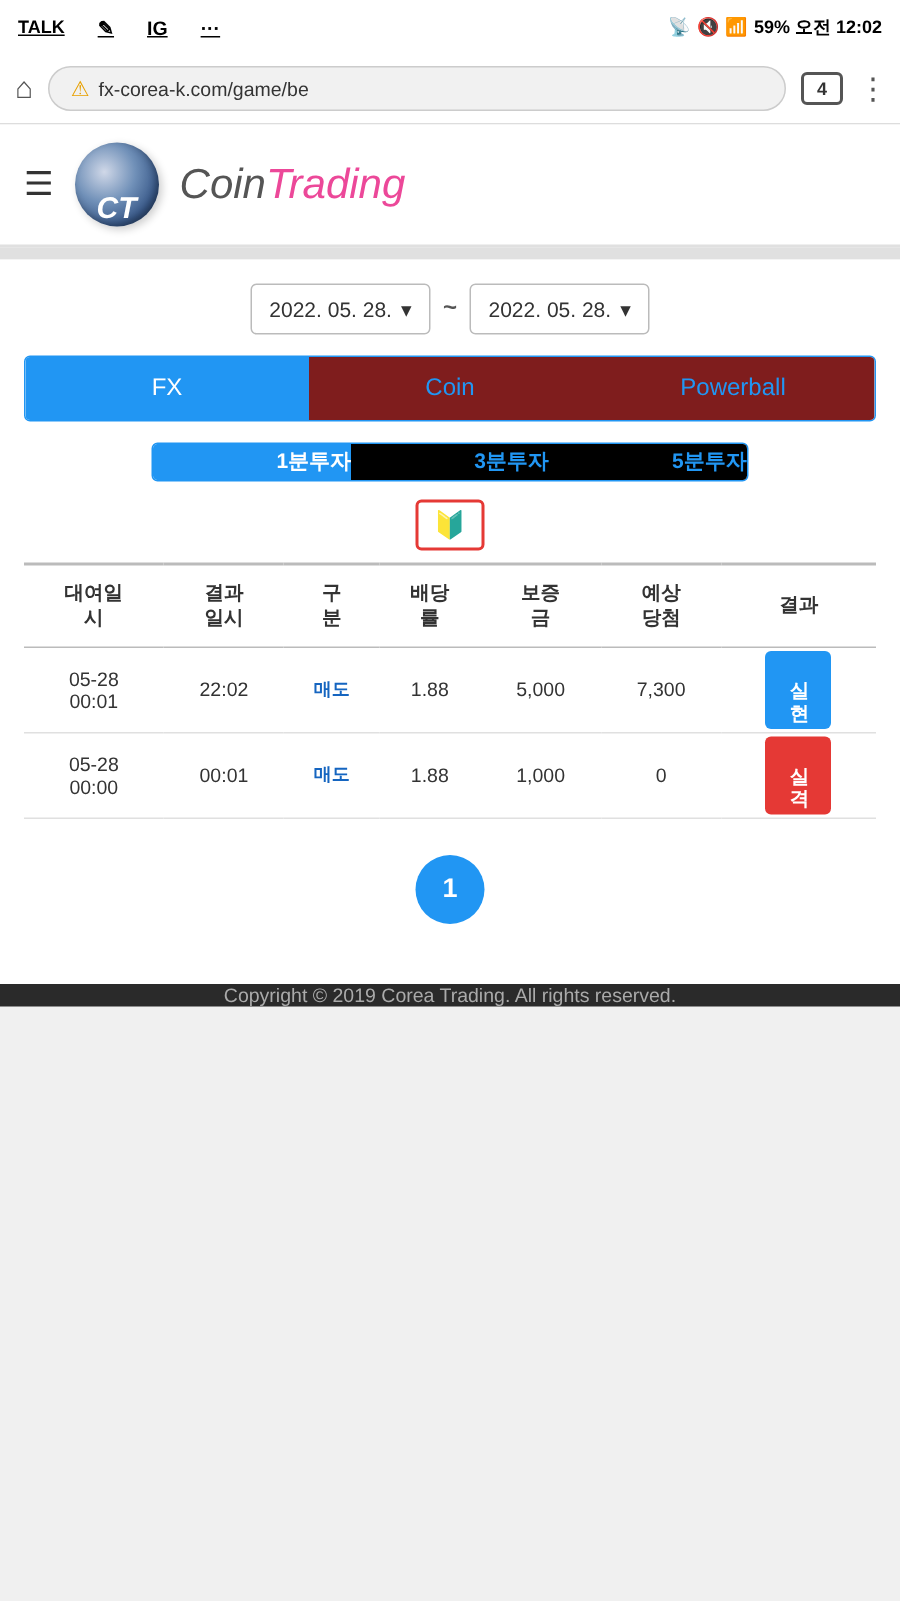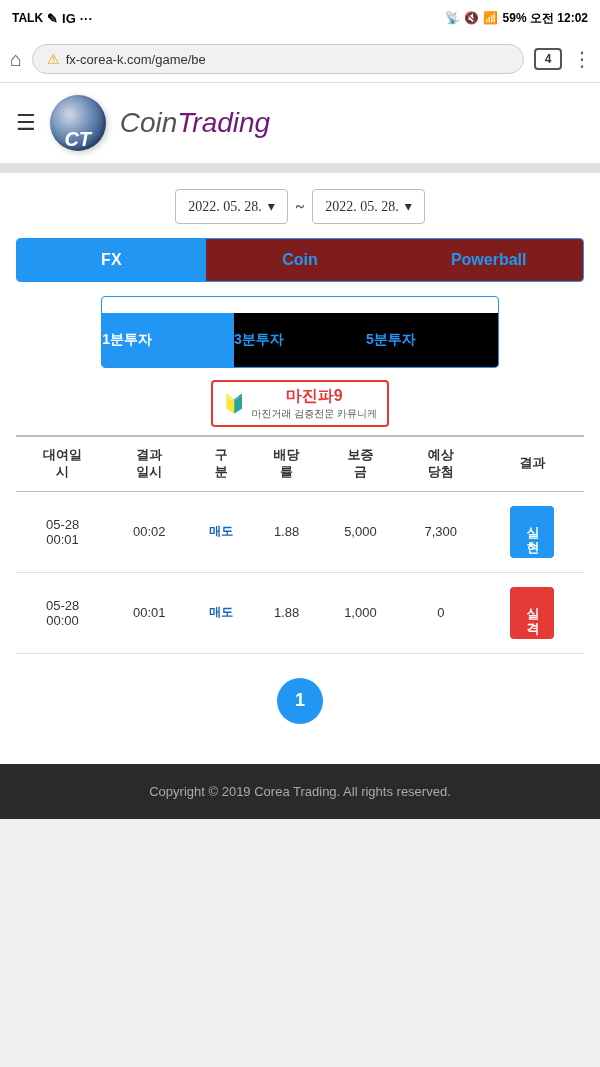--- a/index.html
+++ b/index.html
@@ -17,23 +17,24 @@
       background: #fff;
       display: flex;
       justify-content: space-between;
       align-items: center;
       padding: 6px 12px;
       height: 36px;
     }
     .status-left {
       display: flex;
       align-items: center;
-      gap: 4px;
+      gap: 22px;
       font-size: 13px;
       font-weight: 600;
+      text-decoration: underline;
     }
     .status-right {
       display: flex;
       align-items: center;
       gap: 4px;
       font-size: 12px;
       font-weight: 600;
     }
 
     
@@ -110,42 +111,41 @@
       font-weight: bold;
       box-shadow: inset -2px -2px 5px rgba(0,0,0,0.3), 2px 2px 6px rgba(0,0,0,0.2);
     }
     .logo-ct-text {
       font-size: 28px;
       font-style: italic;
       font-weight: 300;
       color: #333;
     }
     .logo-ct-text span.corea { color: #555; }
-    .logo-ct-text span.trading { color: #701a75; font-weight: 200; }
+    .logo-ct-text span.trading { color: #ec4899; font-weight: 200; }
 
     
     .gray-bar {
       height: 8px;
       background: #e0e0e0;
     }
 
     
     .main-content {
       background: #fff;
       padding: 16px;
     }
 
     
     .date-row {
       display: flex;
       align-items: center;
       gap: 8px;
       margin-bottom: 14px;
       justify-content: center;
-      font-family: Liberation Serif, serif;
     }
     .date-select {
       border: 1px solid #bbb;
       border-radius: 4px;
       padding: 8px 12px;
       font-size: 14px;
       color: #333;
       background: #fff;
       display: flex;
       align-items: center;
@@ -164,21 +164,21 @@
       border: 1px solid #2196f3;
       border-radius: 4px;
       overflow: hidden;
       margin-bottom: 14px;
     }
     .tab-btn {
       flex: 1;
       padding: 12px 0;
       text-align: center;
       font-size: 16px;
-      font-weight: 700;
+      font-weight: 400;
       cursor: pointer;
       border: none;
       background: transparent;
     }
     .tab-btn.active {
       background: #2196f3;
       color: #fff;
     }
     .tab-btn.inactive {
       background: #7f1d1d;
@@ -191,28 +191,27 @@
       border: 1px solid #2196f3;
       border-radius: 4px;
       overflow: hidden;
       margin-bottom: 12px;
       width: 70%;
       margin-left: auto;
       margin-right: auto;
     }
     .subtab-btn {
       flex: 1;
-      padding: 18px 0;
-      text-align: left;
+      padding: 3px 0;
+      text-align: right;
       font-size: 14px;
       font-weight: 600;
       cursor: pointer;
       border: none;
       background: transparent;
-      margin-top: 16px;
     }
     .subtab-btn.active {
       background: #2196f3;
       color: #fff;
     }
     .subtab-btn.inactive {
       background: #000000;
       color: #2196f3;
     }
 
@@ -250,21 +249,21 @@
       text-align: center;
       color: #333;
       font-weight: 600;
       font-size: 13px;
       line-height: 1.3;
     }
     .data-table tbody tr {
       border-bottom: 1px solid #e0e0e0;
     }
     .data-table td {
-      padding: 14px 4px;
+      padding: 2px 4px;
       text-align: center;
       color: #333;
       font-size: 13px;
     }
     .trade-type-blue {
       color: #1565c0;
       font-weight: bold;
       font-size: 12px;
     }
     .result-btn {
@@ -306,21 +305,20 @@
       display: flex;
       align-items: center;
       justify-content: center;
     }
 
     
     .footer {
       background: #2a2a2a;
       color: #aaa;
       text-align: center;
-      padding: 20px;
       font-size: 13px;
     }
   </style>
 </head>
 <body>
 
 <div class="status-bar">
   <div class="status-left">
     <span style="font-size:12px;font-weight:700;">TALK</span>
     <span>✎</span>
@@ -381,43 +379,39 @@
 
   <div class="subtab-row">
     <button class="subtab-btn active">1분투자</button>
     <button class="subtab-btn inactive">3분투자</button>
     <button class="subtab-btn inactive">5분투자</button>
   </div>
 
   <div class="banner">
     <div class="banner-inner">
       <span class="banner-emoji">🔰</span>
-      <div>
-        <div class="banner-text-main">마진파9</div>
-        <div class="banner-text-sub">마진거래 검증전문 카뮤니케</div>
-      </div>
     </div>
   </div>
 
   <table class="data-table">
     <thead>
       <tr>
         <th>대여일<br>시</th>
         <th>결과<br>일시</th>
         <th>구<br>분</th>
         <th>배당<br>률</th>
         <th>보증<br>금</th>
         <th>예상<br>당첨</th>
         <th>결과</th>
       </tr>
     </thead>
     <tbody id="table-body">
     <tr>
       <td>05-28<br>00:01</td>
-      <td>00:02</td>
+      <td>22:02</td>
       <td><span class="trade-type-blue">매도</span></td>
       <td>1.88</td>
       <td>5,000</td>
       <td>7,300</td>
       <td>
         <button class="result-btn success">실현</button>
       </td>
     </tr>
         <tr>
       <td>05-28<br>00:00</td>

